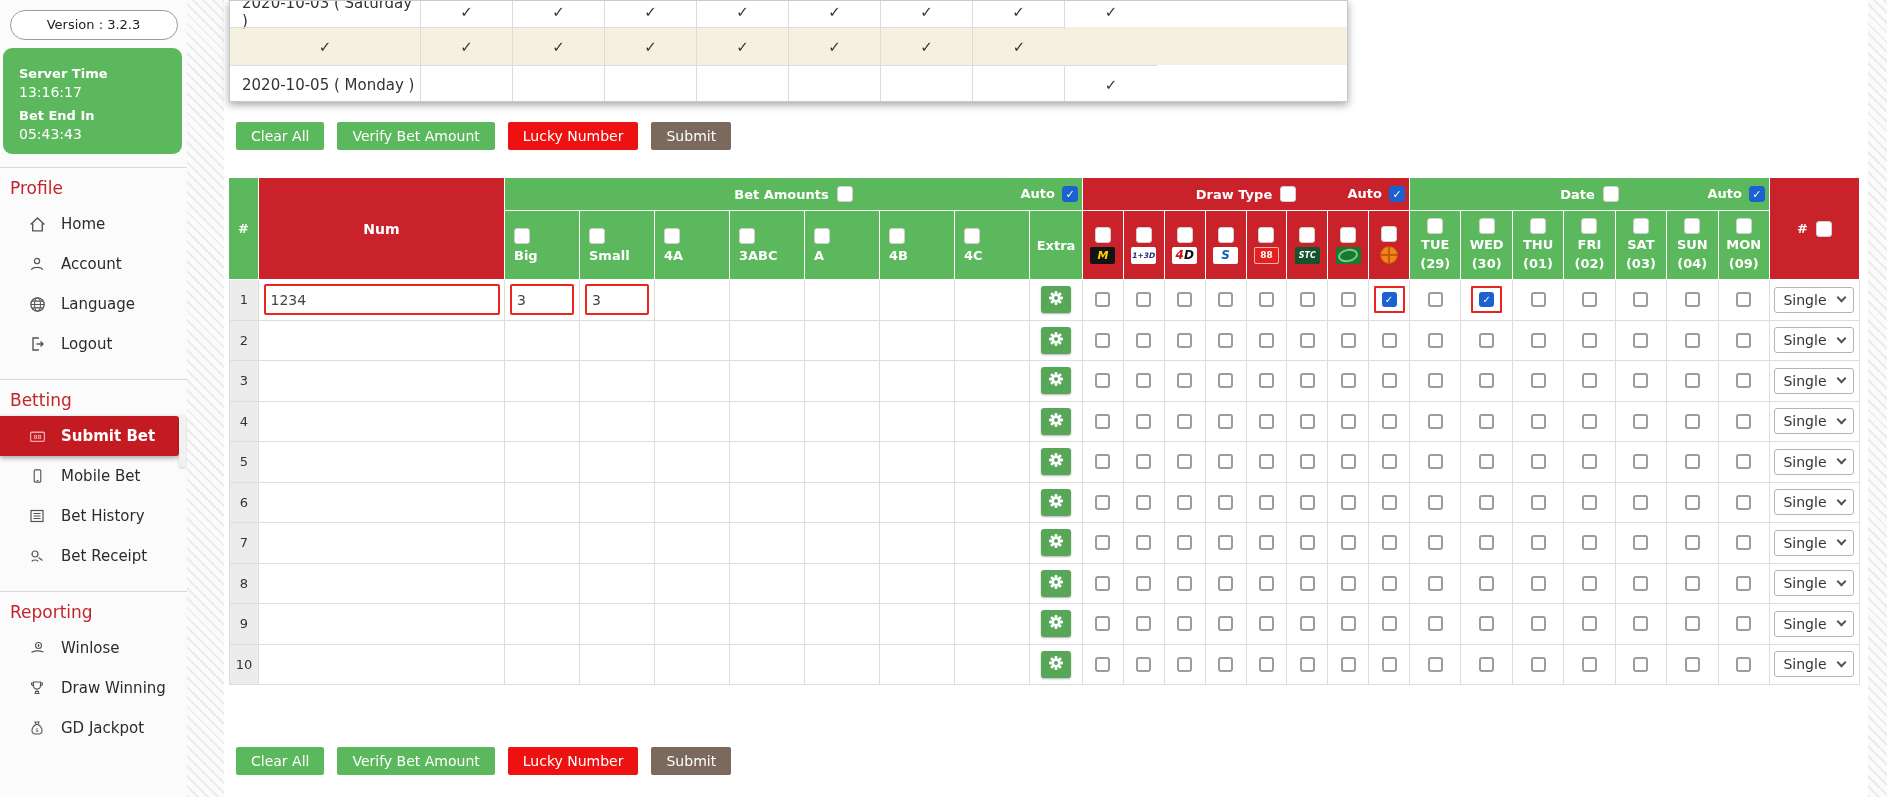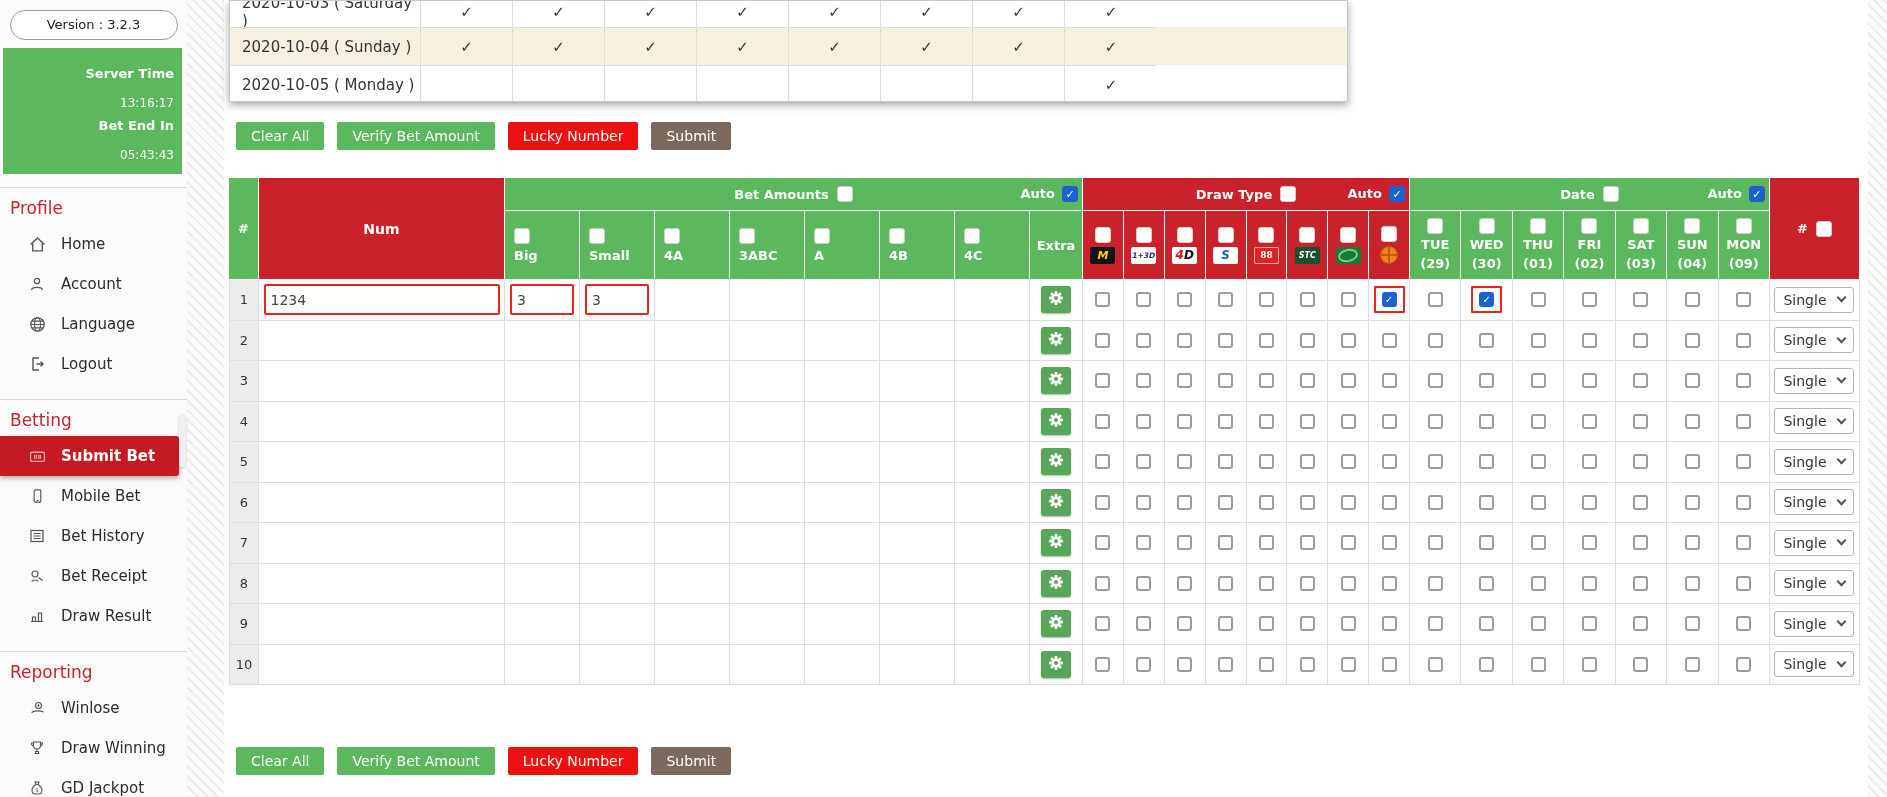--- a/index.html
+++ b/index.html
@@ -11,24 +11,24 @@
   }
   *{box-sizing:border-box}
   body{margin:0;background:#fff}
   .page{position:relative;width:1887px;height:797px;background:#fff;overflow:hidden;
         font-family:"DejaVu Sans",sans-serif;color:#333}
 
   
   .sidebar{position:absolute;left:0;top:0;width:187px;height:797px;background:#fbfbfb}
   .version{margin:10px auto 0;width:168px;height:30px;line-height:28px;background:#fff;
            border:1px solid #9c9c9c;border-radius:15px;font-size:13px;color:#222;text-align:center}
-  .timebox{margin:8px 5px 0 3px;background:var(--green);border-radius:0;color:#fff;
-           text-align:right;padding:10px 8px 12px}
+  .timebox{margin:8px 5px 0 3px;background:var(--green);border-radius:9px;color:#fff;
+           text-align:left;padding:10px 16px 12px}
   .tb-l{font-weight:bold;font-size:13px;margin-top:8px}
-  .tb-v{font-size:12px;margin-top:15px}
+  .tb-v{font-size:14px;margin-top:3px}
   .section{border-top:1px solid #d8d8d8;margin-top:13px;padding:4px 0 2px}
   .sec-title{color:#c3242b;font-weight:normal;font-size:17px;padding:6px 0 6px 10px}
   .sitem{display:flex;align-items:center;height:40px;padding-left:28px;gap:15px;
          font-size:15px;color:#2b2b2b;cursor:pointer}
   .sicon{color:#555;display:flex;width:18px;justify-content:center}
   .sitem.active{background:#c41a21;color:#fff;font-weight:bold;width:179px;
                 border-radius:0 3px 3px 0;box-shadow:0 2px 5px rgba(0,0,0,.35)}
   .sitem.active .sicon{color:#f2a9ad}
   .pill{position:absolute;left:179px;top:415px;width:7px;height:52px;background:#f1f1f1;
         border-radius:6px;box-shadow:0 1px 3px rgba(0,0,0,.2)}
@@ -201,28 +201,20 @@
           </div>
           <div class="sitem">
             <span class="sicon">
               <svg width="16" height="16" viewBox="0 0 16 16">
                 <circle cx="6" cy="6" r="3" fill="none" stroke="currentColor" stroke-width="1.2"></circle>
                 <path d="M3 13.5c0-2 6-2 6 0M9.5 9.5l4 3" stroke="currentColor" fill="none" stroke-width="1.2"></path>
               </svg>
             </span>
             <span class="slabel">Bet Receipt</span>
           </div>
-          <div class="sitem">
-            <span class="sicon">
-              <svg width="16" height="16" viewBox="0 0 16 16">
-                <path d="M2 13.5h12M3.5 13.5V9h3v4.5M9.5 13.5V5h3v8.5" fill="none" stroke="currentColor" stroke-width="1.2"></path>
-              </svg>
-            </span>
-            <span class="slabel">Draw Result</span>
-          </div>
         </div>
         <div class="section">
           <div class="sec-title">Reporting</div>
           <div class="sitem">
             <span class="sicon">
               <svg width="17" height="16" viewBox="0 0 16 16">
                 <circle cx="9" cy="5.5" r="3" fill="none" stroke="currentColor" stroke-width="1.1"></circle>
                 <path d="M8 5.5h2M9 4v3" stroke="currentColor" stroke-width=".9"></path>
                 <path d="M2 12.5c2.5-2 8-2 12-.5" fill="none" stroke="currentColor" stroke-width="1.2"></path>
               </svg>
@@ -278,21 +270,20 @@
               <span class="mark">✓</span>
             </div>
             <div class="scell">
               <span class="mark">✓</span>
             </div>
             <div class="scell">
               <span class="mark">✓</span>
             </div>
           </div>
           <div class="srow beige">
-            <div class="scell sdate">2020-10-04 ( Sunday )</div>
             <div class="scell">
               <span class="mark">✓</span>
             </div>
             <div class="scell">
               <span class="mark">✓</span>
             </div>
             <div class="scell">
               <span class="mark">✓</span>
             </div>
             <div class="scell">

